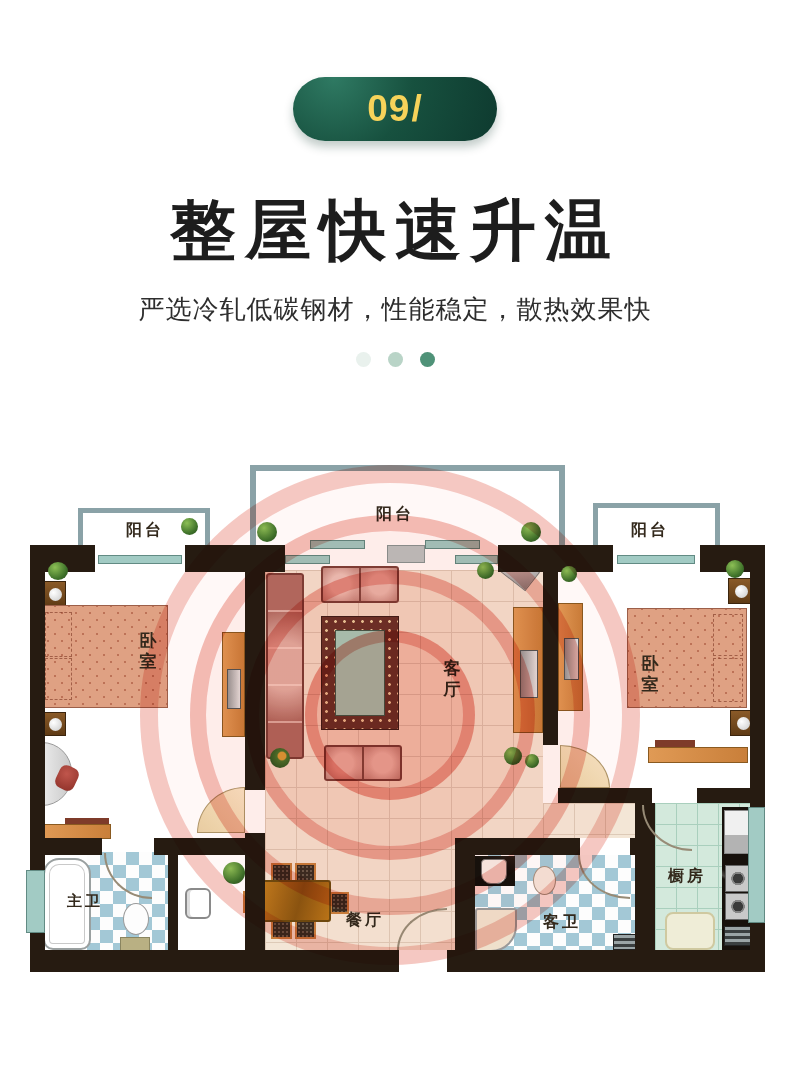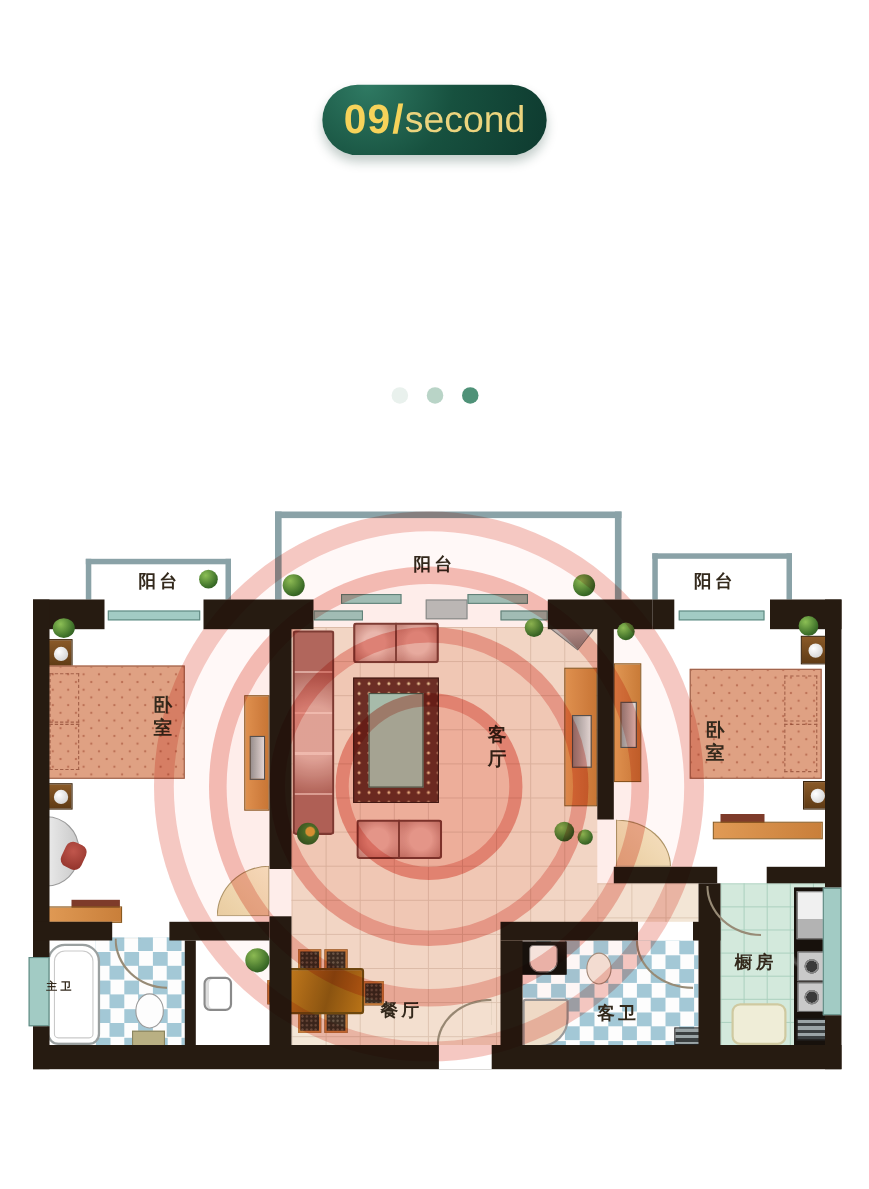--- a/index.html
+++ b/index.html
@@ -58,22 +58,23 @@
   .ring{position:absolute;border-radius:50%;mix-blend-mode:multiply;box-sizing:border-box;pointer-events:none;}
 </style>
 </head>
 <body>
 
 <div class="page">
 
   <div class="badge">
     <span class="num">09</span>
       <span class="slash">/</span>
-      <span class="word">second</span>
   </div>
+  <h1 class="title">整屋快速升温</h1>
+  <p class="subtitle">严选冷轧低碳钢材，性能稳定，散热效果快</p>
   <div class="dots">
     <span class="dot" style="background-color: rgb(233, 241, 237);"></span>
     <span class="dot" style="background-color: rgb(185, 212, 199);"></span>
     <span class="dot" style="background-color: rgb(79, 146, 120);"></span>
   </div>
 
   <div class="plan">
 
     <div class="bwall" style="left:53px;top:48px;width:132px;height:42px;"></div>
     <div class="bwall" style="left:225px;top:5px;width:315px;height:84px;border-width:6px;"></div>
@@ -211,21 +212,21 @@
     <div class="plant" style="left:245px;top:288px;width:20px;height:20px;background:radial-gradient(circle at 60% 40%,#d9a43a 0 22%,#4d7a2d 30%,#26491c);"></div>
     <div class="plant" style="left:198px;top:402px;width:22px;height:22px;"></div>
 
     <div class="lbl" style="left:85px;top:60px;width:70px;">阳台</div>
     <div class="lbl" style="left:335px;top:44px;width:70px;">阳台</div>
     <div class="lbl" style="left:590px;top:60px;width:70px;">阳台</div>
     <div class="lblv" style="left:113px;top:170px;">卧室</div>
     <div class="lblv" style="left:417px;top:198px;">客厅</div>
     <div class="lblv" style="left:615px;top:193px;">卧室</div>
     <div class="lbl" style="left:310px;top:450px;width:60px;">餐厅</div>
-    <div class="lbl" style="left:0;top:432px;width:60px;font-size:10px;">主卫</div>
+    <div class="lbl" style="left:30px;top:432px;width:60px;font-size:15px;">主卫</div>
     <div class="lbl" style="left:505px;top:452px;width:64px;">客卫</div>
     <div class="lbl" style="left:630px;top:406px;width:64px;">橱房</div>
 
     <div class="ring" style="left:115px;top:5px;width:500px;height:500px;border:18px solid rgba(223,88,73,.30);background:rgba(252,205,195,.14);"></div>
     <div class="ring" style="left:165px;top:55px;width:400px;height:400px;border:16px solid rgba(223,88,73,.34);background:rgba(250,195,185,.18);"></div>
     <div class="ring" style="left:220px;top:110px;width:290px;height:290px;border:14px solid rgba(223,88,73,.38);background:rgba(248,185,172,.24);"></div>
     <div class="ring" style="left:280px;top:170px;width:170px;height:170px;border:12px solid rgba(223,88,73,.42);background:rgba(247,172,160,.38);"></div>
   </div>
 </div>
 

